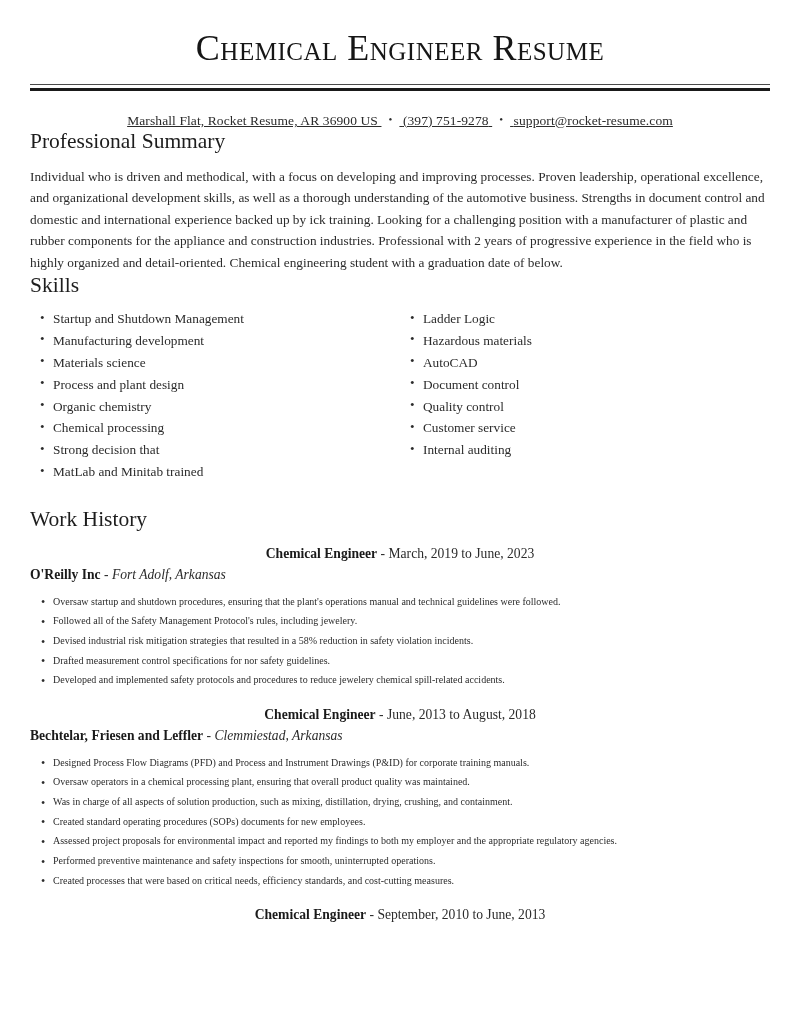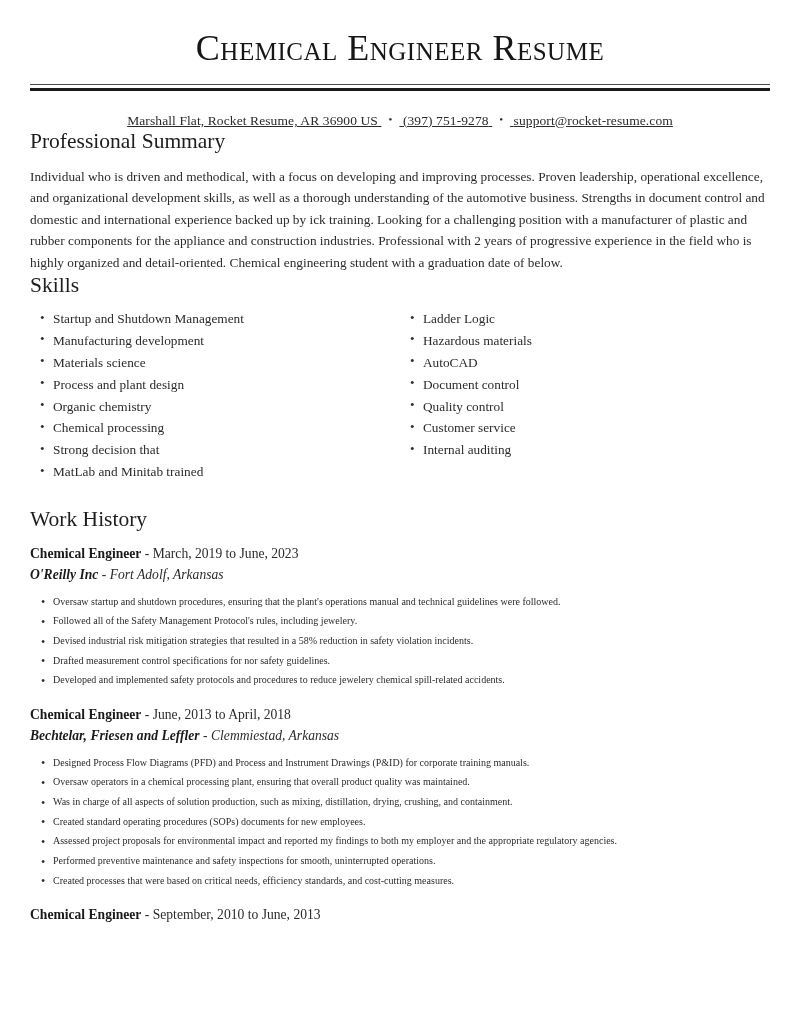--- a/index.html
+++ b/index.html
@@ -132,37 +132,37 @@
   .job {
     margin-bottom: 16px;
   }
   .job + .job {
     margin-top: 18px;
   }
   .job-line-1 {
     font-size: 13.6px;
     line-height: 1.5;
     color: #2b2b2b;
+    text-align: center;
   }
   .job-title {
     font-weight: 700;
     color: #1a1a1a;
   }
   .job-dates {
     font-weight: 400;
   }
   .job-line-2 {
     font-size: 13.6px;
     line-height: 1.5;
     color: #2b2b2b;
     margin-top: 1px;
   }
   .job-company {
     font-weight: 700;
-    font-style: italic;
     color: #1a1a1a;
   }
   .job-location {
     font-style: italic;
     font-weight: 400;
   }
   .dash {
     font-weight: 400;
     font-style: normal;
   }
@@ -253,21 +253,21 @@
             <div class="job-line-2"><span class="job-company">O'Reilly Inc</span><span class="dash"> - </span><span class="job-location">Fort Adolf, Arkansas</span></div>
             <ul class="job-bullets">
               <li>Oversaw startup and shutdown procedures, ensuring that the plant's operations manual and technical guidelines were followed.</li>
               <li>Followed all of the Safety Management Protocol's rules, including jewelery.</li>
               <li>Devised industrial risk mitigation strategies that resulted in a 58% reduction in safety violation incidents.</li>
               <li>Drafted measurement control specifications for nor safety guidelines.</li>
               <li>Developed and implemented safety protocols and procedures to reduce jewelery chemical spill-related accidents.</li>
             </ul>
           </div>
           <div class="job">
-            <div class="job-line-1"><span class="job-title">Chemical Engineer</span><span class="dash"> - </span><span class="job-dates">June, 2013 to April, 2018</span></div>
+            <div class="job-line-1"><span class="job-title">Chemical Engineer</span><span class="dash"> - </span><span class="job-dates">June, 2013 to August, 2018</span></div>
             <div class="job-line-2"><span class="job-company">Bechtelar, Friesen and Leffler</span><span class="dash"> - </span><span class="job-location">Clemmiestad, Arkansas</span></div>
             <ul class="job-bullets">
               <li>Designed Process Flow Diagrams (PFD) and Process and Instrument Drawings (P&amp;ID) for corporate training manuals.</li>
               <li>Oversaw operators in a chemical processing plant, ensuring that overall product quality was maintained.</li>
               <li>Was in charge of all aspects of solution production, such as mixing, distillation, drying, crushing, and containment.</li>
               <li>Created standard operating procedures (SOPs) documents for new employees.</li>
               <li>Assessed project proposals for environmental impact and reported my findings to both my employer and the appropriate regulatory agencies.</li>
               <li>Performed preventive maintenance and safety inspections for smooth, uninterrupted operations.</li>
               <li>Created processes that were based on critical needs, efficiency standards, and cost-cutting measures.</li>
             </ul>

